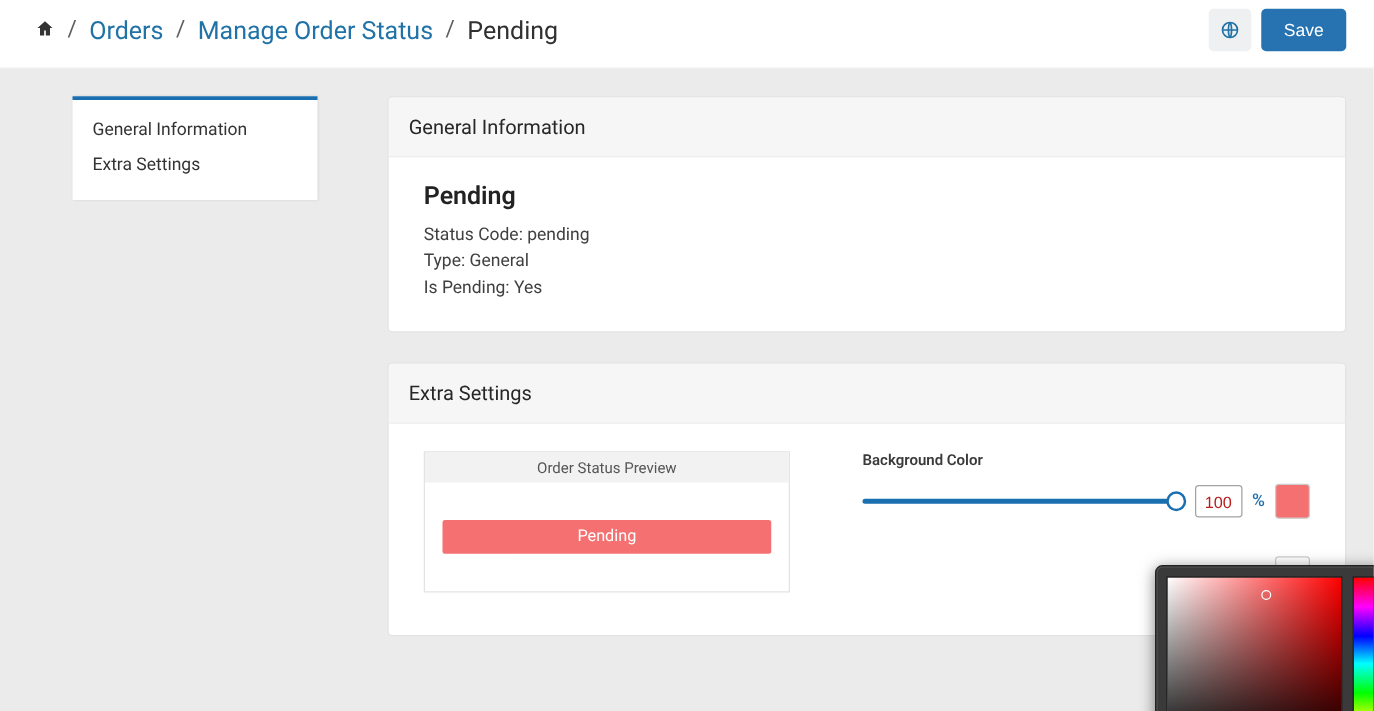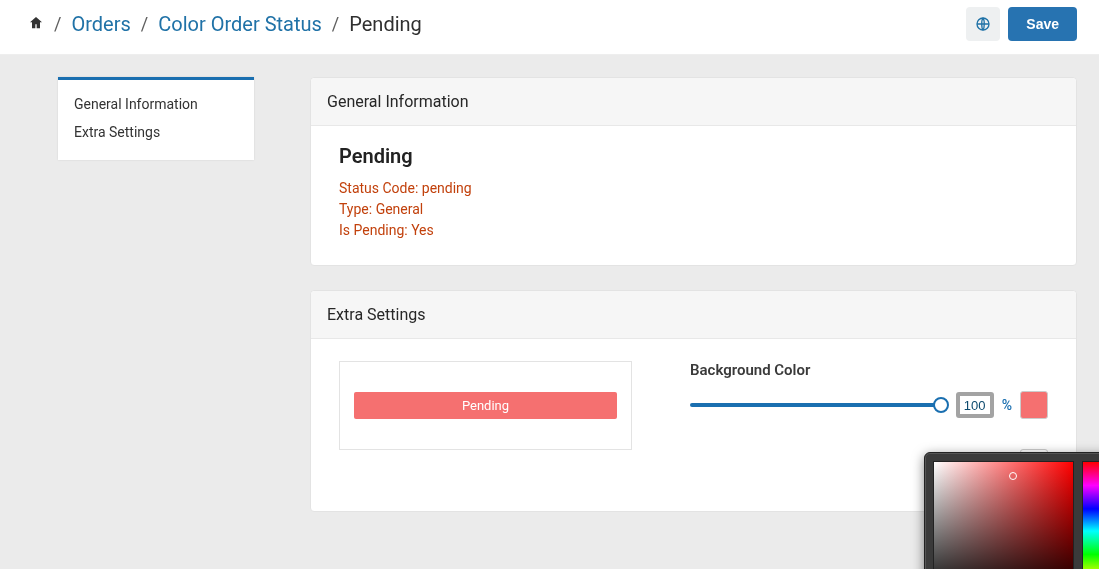--- a/index.html
+++ b/index.html
@@ -3,62 +3,62 @@
 <meta charset="utf-8">
 <style>
 *{box-sizing:border-box;margin:0;padding:0}
 body{font-family:-apple-system,BlinkMacSystemFont,"Segoe UI",Roboto,sans-serif;background:#fff;color:#333;width:1099px;overflow:hidden}
 .topbar{display:flex;align-items:center;justify-content:space-between;padding:1px 22px 8px 28px;background:#fff;border-bottom:1px solid #eee;height:55px}
 .breadcrumb{display:flex;align-items:center;gap:10px;font-size:20px;color:#303030}
 .breadcrumb a{color:#2072a7;text-decoration:none;cursor:pointer}
 .breadcrumb .sep{color:#5f5f5f;font-size:18px}
 .actions{display:flex;gap:8px;align-items:center}
 .globe-btn{width:34px;height:34px;background:#eef0f1;border:none;border-radius:4px;color:#2072a7;cursor:pointer;display:flex;align-items:center;justify-content:center}
-.save-btn{height:34px;padding:0 18px;background:#2773b1;color:#fff;border:none;border-radius:4px;font-size:14px;cursor:pointer;font-weight:700}
+.save-btn{height:34px;padding:0 18px;background:#2773b1;color:#fff;border:none;border-radius:4px;font-size:14px;cursor:pointer;font-weight:400}
 .body{display:flex;background:#ebebeb;min-height:520px}
 .sidebar{width:196px;margin:22px 0 0 58px;background:#fff;align-self:flex-start;border-top:3px solid #1a6fb0;padding:10px 0 14px;box-shadow:0 0 2px rgba(0,0,0,.1)}
 .sidebar .item{padding:6px 16px;font-size:14px;color:#333;cursor:pointer}
 .main{flex:1;padding:22px 22px 22px 56px;position:relative}
 .card{background:#fff;border:1px solid #e3e3e3;border-radius:4px;margin-bottom:24px}
 .card-header{background:#f6f6f6;padding:14px 16px;border-bottom:1px solid #e8e8e8;border-radius:4px 4px 0 0;font-size:16px;color:#272727}
 .card-body{padding:18px 28px 24px}
 .title{font-size:20px;font-weight:600;color:#222;margin-bottom:10px}
-.meta-line{font-size:14px;color:#c2410c;line-height:1.5}
+.meta-line{font-size:14px;color:#404040;line-height:1.5}
 .extra-body{padding:22px 28px 34px;display:flex;gap:58px;align-items:flex-start;position:relative}
 .preview-box{width:293px;border:1px solid #e3e3e3}
 .preview-head{background:#f2f2f2;text-align:center;font-size:12px;color:#555;padding:5px 0}
 .preview-body{padding:30px 14px}
 .status-pill{background:#f57070;color:#fff;font-size:13px;text-align:center;padding:6px 0;border-radius:2px}
 .bgcolor-area{flex:1;min-width:0}
-.bgcolor-label{font-size:15px;font-weight:600;color:#3a3a3a;margin-bottom:12px}
+.bgcolor-label{font-size:12px;font-weight:600;color:#3a3a3a;margin-bottom:12px}
 .row{display:flex;align-items:center;gap:8px}
 .slider-track{flex:1;height:4px;background:#1a6fb0;border-radius:2px;position:relative}
 .slider-knob{position:absolute;right:-1px;top:50%;transform:translate(0,-50%);width:16px;height:16px;background:#fff;border:2px solid #1a6fb0;border-radius:50%}
-.pct-input{width:38px;height:26px;border:4px solid #a3a3a3;border-radius:3px;text-align:center;font-size:13px;color:#0c4a6e}
+.pct-input{width:38px;height:26px;border:1px solid #a3a3a3;border-radius:3px;text-align:center;font-size:13px;color:#b91c1c}
 .pct-sign{color:#1a6fb0;font-size:14px;font-weight:500}
 .swatch{width:28px;height:28px;border:1px solid #ccc;border-radius:3px}
 .swatch.bg{background:#f57070}
 .swatch.fg{background:#fff;margin-top:30px}
 .picker{position:absolute;left:670px;top:397px;width:318px;height:156px;background:#3a3a3a;border:1px solid #222;border-radius:6px;box-shadow:0 0 0 1px #555 inset,0 3px 12px rgba(0,0,0,.5);display:flex;padding:8px;gap:8px;z-index:10}
 .sv{width:141px;height:140px;background:linear-gradient(to top,#000,rgba(0,0,0,0)),linear-gradient(to right,#fff,#ff0000);position:relative;border:1px solid #222}
 .sv .pointer{position:absolute;left:75px;top:10px;width:8px;height:8px;border:1px solid #fff;border-radius:50%}
 .hue{width:18px;height:140px;background:linear-gradient(to bottom,#f00 0%,#f0f 17%,#00f 34%,#0ff 50%,#0f0 67%,#ff0 84%,#f00 100%);border:1px solid #222;position:relative}
 </style>
 </head>
 <body>
 
 <div class="topbar">
   <div class="breadcrumb">
     <a><svg width="16" height="16" viewBox="0 0 24 24" fill="#333">
           <path d="M12 3l9 8h-3v9h-5v-6h-2v6H6v-9H3z"></path>
         </svg></a>
     <span class="sep">/</span>
     <a>Orders</a>
     <span class="sep">/</span>
-    <a>Color Order Status</a>
+    <a>Manage Order Status</a>
     <span class="sep">/</span>
     <span>Pending</span>
   </div>
   <div class="actions">
     <button class="globe-btn">
         <svg width="16" height="16" viewBox="0 0 24 24" fill="none" stroke="#2072a7" stroke-width="2">
           <circle cx="12" cy="12" r="9"></circle>
           <path d="M3 12h18M12 3c2.5 3 2.5 15 0 18M12 3c-2.5 3-2.5 15 0 18"></path>
         </svg>
       </button>
@@ -80,20 +80,21 @@
         <div class="meta-line">Status Code: pending</div>
         <div class="meta-line">Type: General</div>
         <div class="meta-line">Is Pending: Yes</div>
       </div>
     </div>
 
     <div class="card">
       <div class="card-header">Extra Settings</div>
       <div class="extra-body">
         <div class="preview-box">
+          <div class="preview-head">Order Status Preview</div>
           <div class="preview-body">
             <div class="status-pill">Pending</div>
           </div>
         </div>
 
         <div class="bgcolor-area">
           <div class="bgcolor-label">Background Color</div>
           <div class="row">
             <div class="slider-track">
               <div class="slider-knob"></div>

